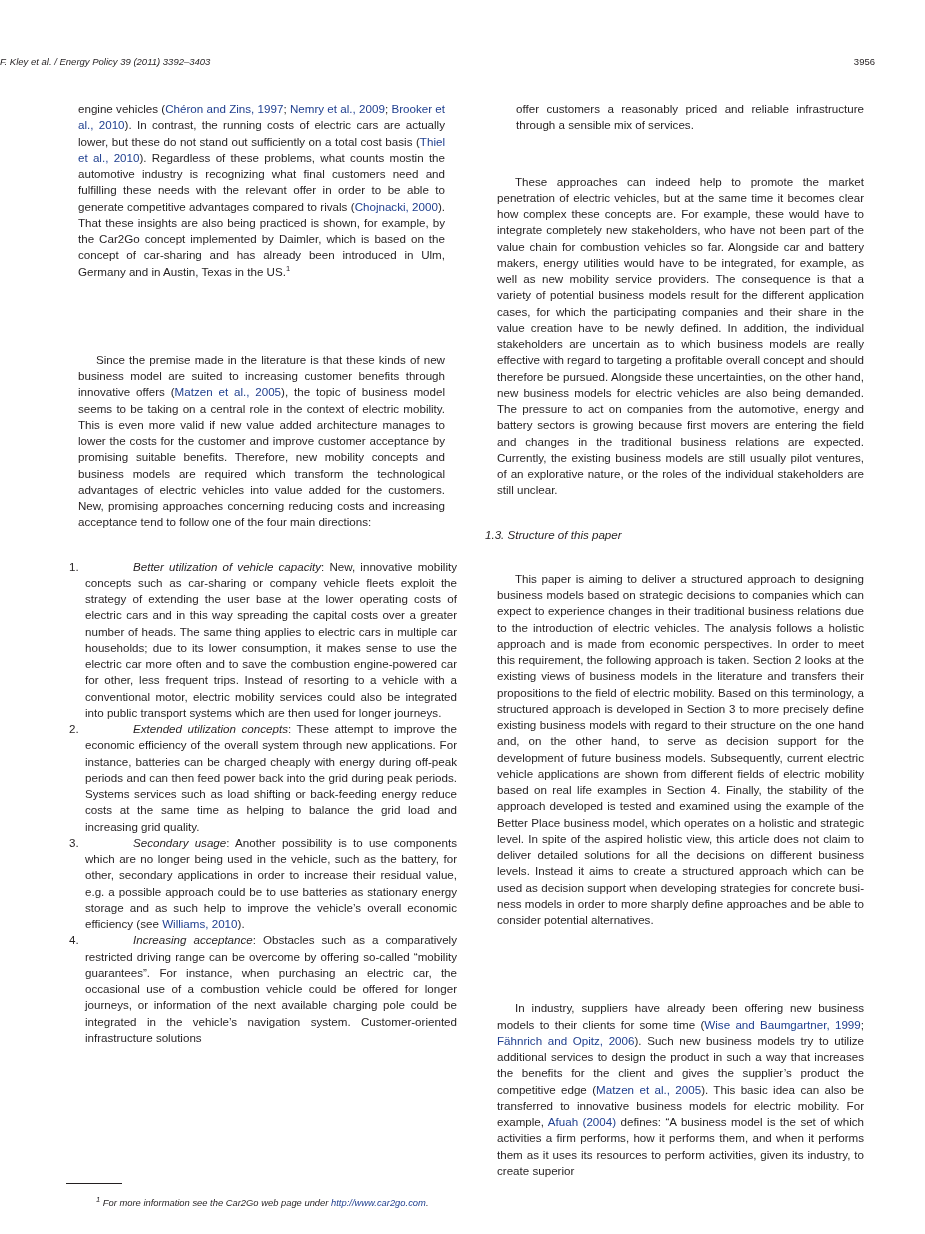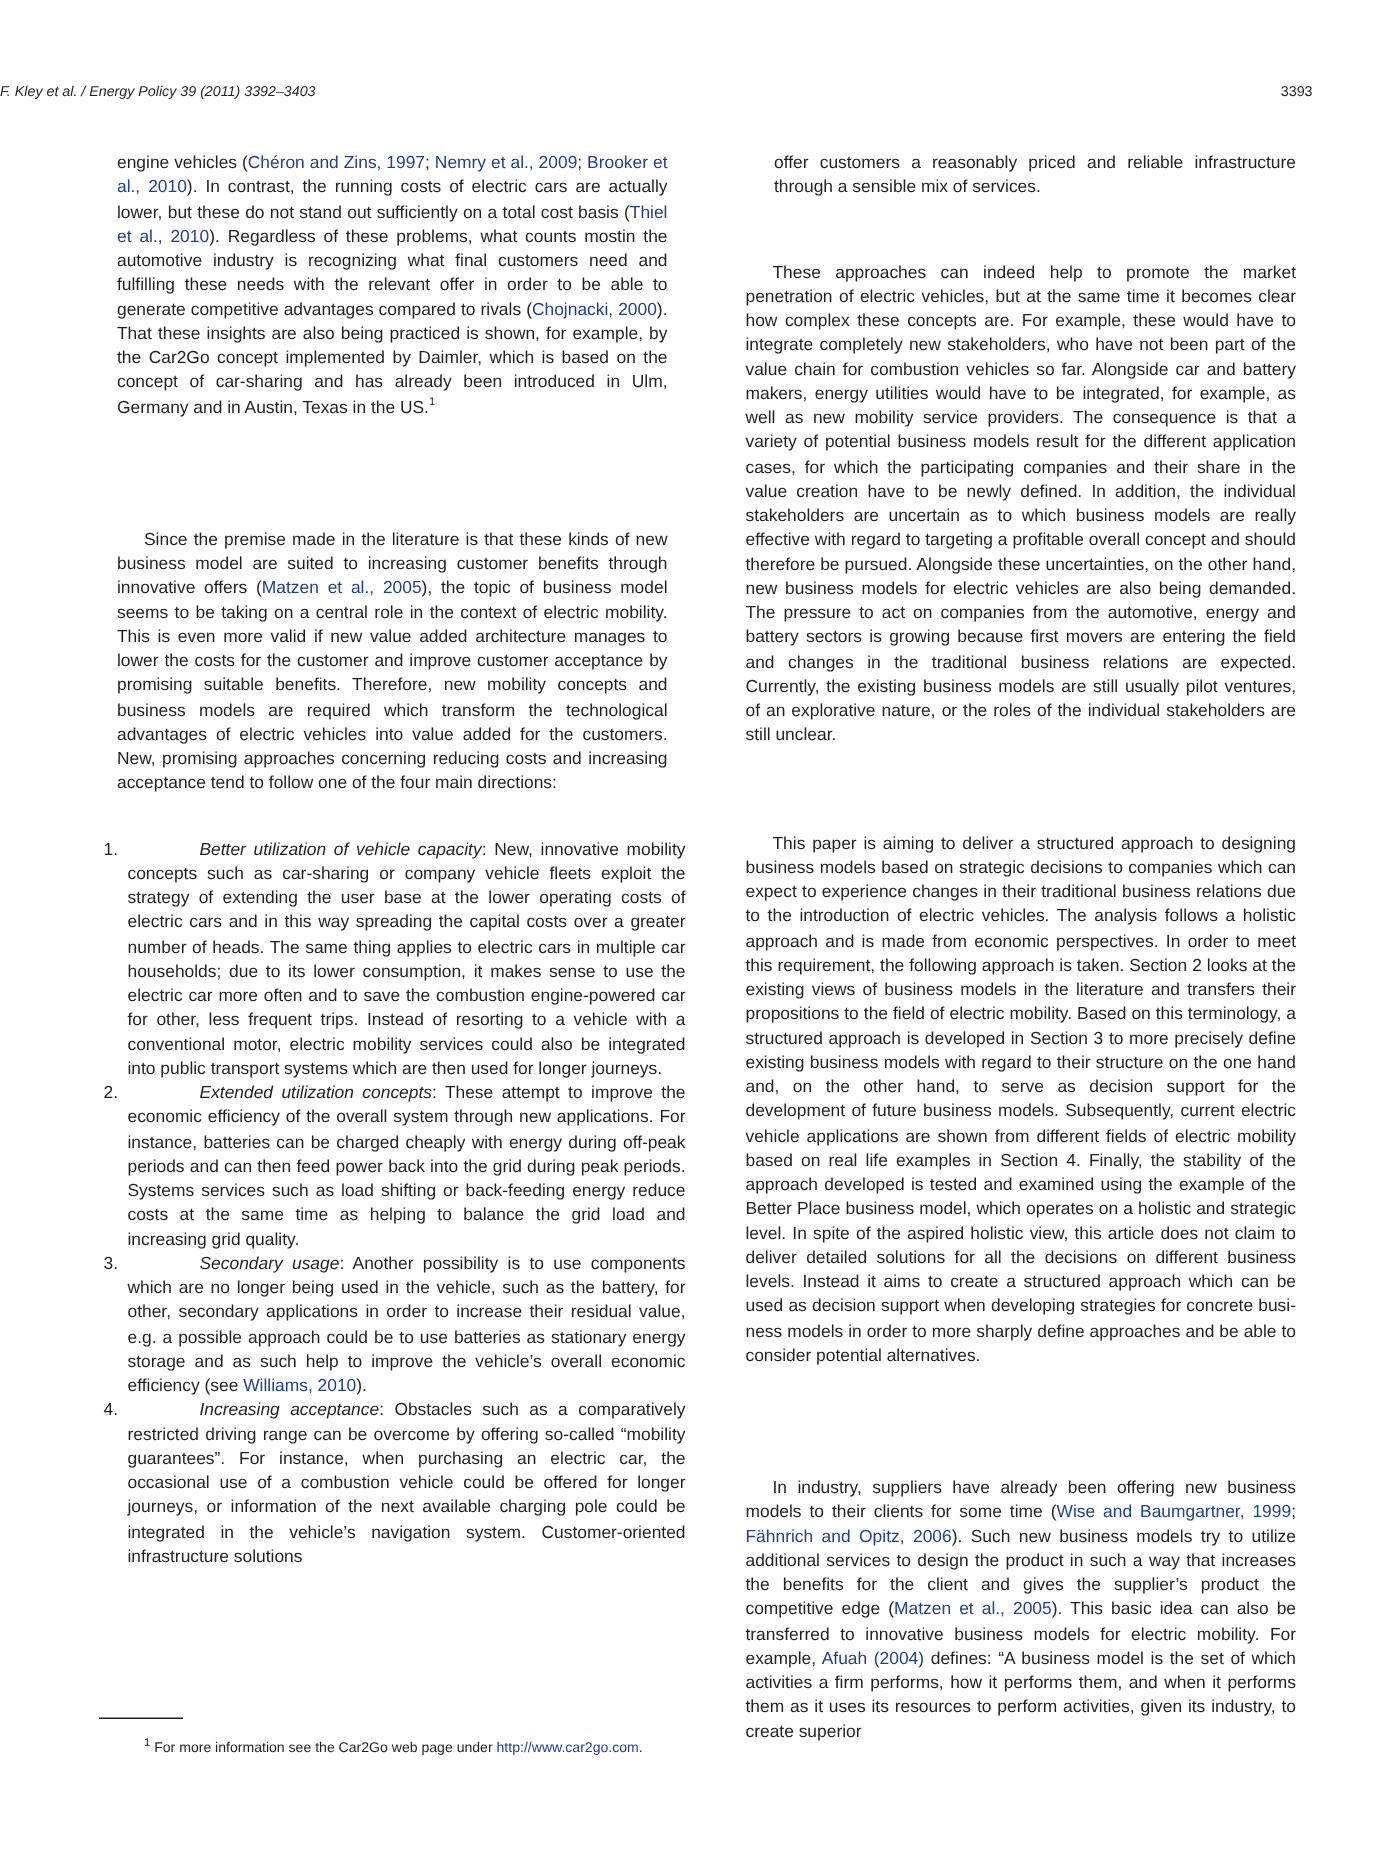--- a/index.html
+++ b/index.html
@@ -28,31 +28,31 @@
   .main-heading { font-weight: bold; margin: 0; font-size: 12px; }
   ol.items { list-style: none; margin: 0; padding: 0; }
   ol.items li { position: relative; padding-left: 19px; }
   ol.items li .num { position: absolute; left: 3px; top: 0; }
   .term { font-style: italic; margin-left: 48px; }
   sup { font-size: 7.5px; vertical-align: super; line-height: 0; }
   .gap16 { height: 16px; }
   .gap32 { height: 32px; }
   .footnote-rule { width: 56px; border-top: 0.8px solid #231f20; margin: 0; }
   .footnote {
-    position: absolute; left: 66px; top: 1145px; width: 391px;
-    font-size: 9.4px; line-height: 14px; text-align: justify;
+    position: absolute; left: 66px; top: 1183px; width: 391px;
+    font-size: 9.4px; line-height: 14px; text-align: justify; font-style: italic;
   }
   .footnote p { text-indent: 18px; }
 </style>
 </head>
 <body>
 
 <div class="header">
   <span class="running-title">F. Kley et al. / Energy Policy 39 (2011) 3392–3403</span>
-  <span class="page-num">3393</span>
+  <span class="page-num">3956</span>
 </div>
 
 <div class="col col-left">
   <p><span>engine vehicles (</span><a class="cite">Chéron and Zins, 1997</a><span>; </span><a class="cite">Nemry et al., 2009</a><span>; </span><a class="cite">Brooker et al., 2010</a><span>). In contrast, the running costs of electric cars are actually lower, but these do not stand out sufficiently on a total cost basis (</span><a class="cite">Thiel et al., 2010</a><span>). Regardless of these problems, what counts mostin the automotive industry is recognizing what final customers need and fulfilling these needs with the relevant offer in order to be able to generate competitive advantages compared to rivals (</span><a class="cite">Chojnacki, 2000</a><span>). That these insights are also being practiced is shown, for example, by the Car2Go concept implemented by Daimler, which is based on the concept of car-sharing and has already been introduced in Ulm, Germany and in Austin, Texas in the US.</span><sup><a>1</a></sup></p>
 
   <div class="gap32"></div>
   <div class="gap16"></div>
 
   <p class="indent"><span>Since the premise made in the literature is that these kinds of new business model are suited to increasing customer benefits through innovative offers (</span><a class="cite">Matzen et al., 2005</a><span>), the topic of business model seems to be taking on a central role in the context of electric mobility. This is even more valid if new value added architecture manages to lower the costs for the customer and improve customer acceptance by promising suitable benefits. Therefore, new mobility concepts and business models are required which transform the technological advantages of electric vehicles into value added for the customers. New, promising approaches concerning reducing costs and increasing acceptance tend to follow one of the four main directions:</span></p>
 
@@ -71,20 +71,21 @@
   <p><sup>1</sup><span> For more information see the Car2Go web page under </span><a class="cite">http://www.car2go.com</a><span>.</span></p>
 </div>
 
 <div class="col col-right">
   <p style="padding-left:19px;">offer customers a reasonably priced and reliable infrastructure through a sensible mix of services.</p>
 
   <div class="gap16"></div>
   <p class="indent">These approaches can indeed help to promote the market penetration of electric vehicles, but at the same time it becomes clear how complex these concepts are. For example, these would have to integrate completely new stakeholders, who have not been part of the value chain for combustion vehicles so far. Alongside car and battery makers, energy utilities would have to be integrated, for example, as well as new mobility service providers. The consequence is that a variety of potential business models result for the different application cases, for which the participating companies and their share in the value creation have to be newly defined. In addition, the individual stakeholders are uncertain as to which business models are really effective with regard to targeting a profitable overall concept and should there­fore be pursued. Alongside these uncertainties, on the other hand, new business models for electric vehicles are also being demanded. The pressure to act on companies from the automo­tive, energy and battery sectors is growing because first movers are entering the field and changes in the traditional business relations are expected. Currently, the existing business models are still usually pilot ventures, of an explorative nature, or the roles of the individual stakeholders are still unclear.</p>
 
   <div class="gap16"></div>
+  <p class="section-heading">1.3.  Structure of this paper</p>
   <div class="gap16"></div>
 
   <p class="indent">This paper is aiming to deliver a structured approach to designing business models based on strategic decisions to com­panies which can expect to experience changes in their traditional business relations due to the introduction of electric vehicles. The analysis follows a holistic approach and is made from economic perspectives. In order to meet this requirement, the following approach is taken. Section 2 looks at the existing views of business models in the literature and transfers their propositions to the field of electric mobility. Based on this terminology, a structured approach is developed in Section 3 to more precisely define existing business models with regard to their structure on the one hand and, on the other hand, to serve as decision support for the development of future business models. Subsequently, current electric vehicle applications are shown from different fields of electric mobility based on real life examples in Section 4. Finally, the stability of the approach developed is tested and examined using the example of the Better Place business model, which operates on a holistic and strategic level. In spite of the aspired holistic view, this article does not claim to deliver detailed solutions for all the decisions on different business levels. Instead it aims to create a structured approach which can be used as decision support when developing strategies for concrete busi­ness models in order to more sharply define approaches and be able to consider potential alternatives.</p>
 
   <div class="gap32"></div>
   <div class="gap16"></div>
 
   <p class="indent"><span>In industry, suppliers have already been offering new business models to their clients for some time (</span><a class="cite">Wise and Baumgartner, 1999</a><span>; </span><a class="cite">Fähnrich and Opitz, 2006</a><span>). Such new business models try to utilize additional services to design the product in such a way that increases the benefits for the client and gives the supplier’s product the competitive edge (</span><a class="cite">Matzen et al., 2005</a><span>). This basic idea can also be transferred to innovative business models for electric mobility. For example, </span><a class="cite">Afuah (2004)</a><span> defines: “A business model is the set of which activities a firm performs, how it performs them, and when it performs them as it uses its resources to perform activities, given its industry, to create superior</span></p>
 </div>
 

